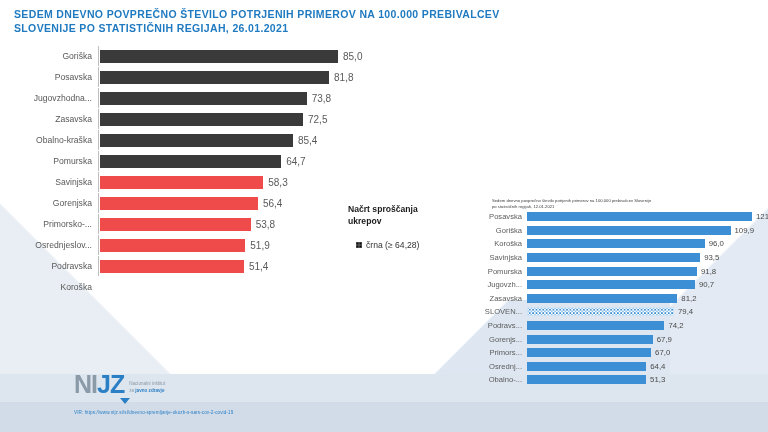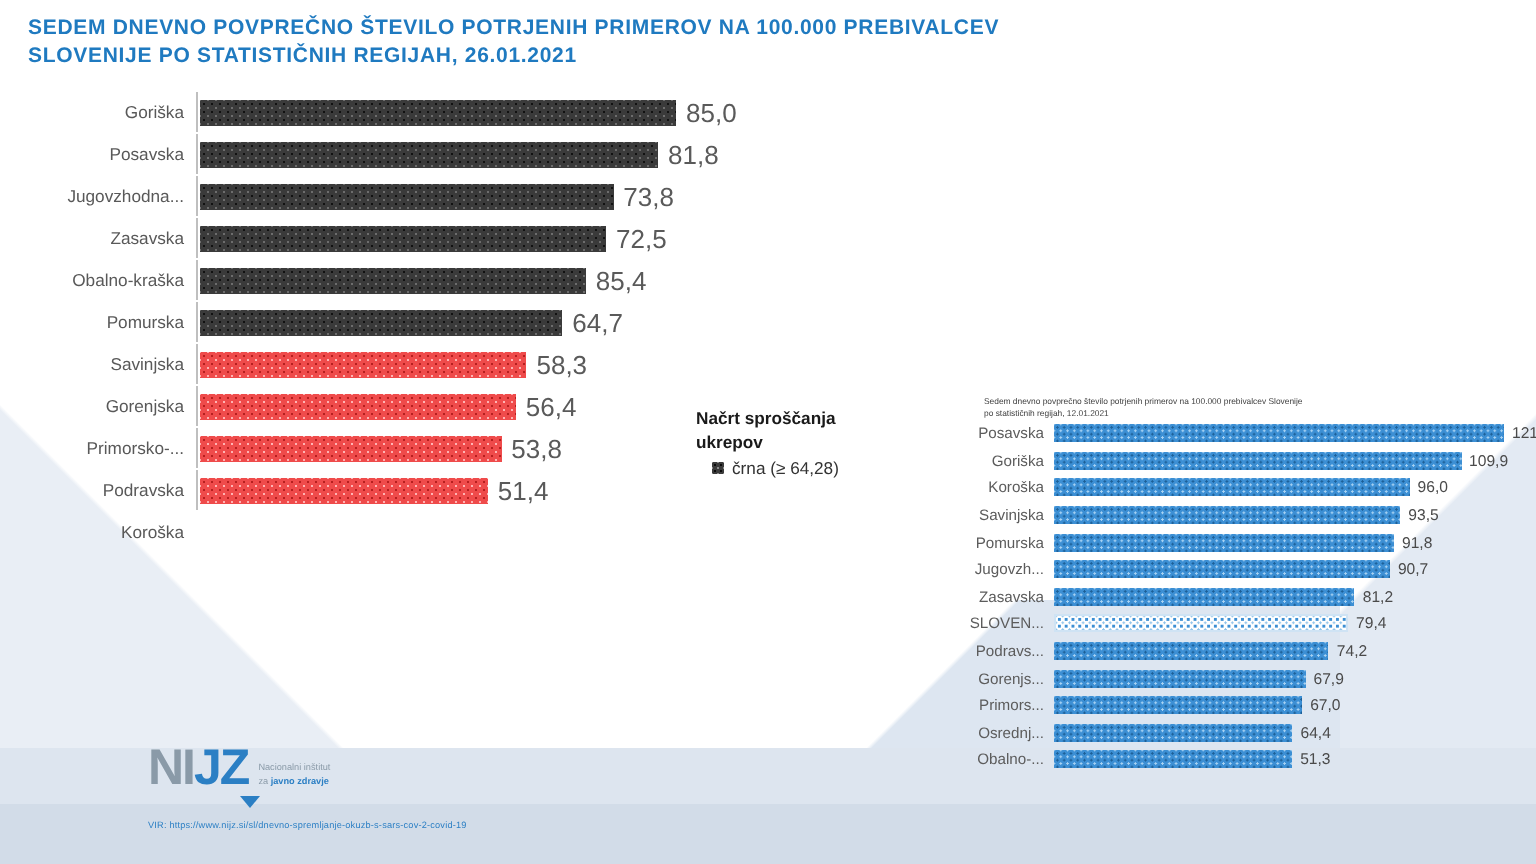--- a/index.html
+++ b/index.html
@@ -102,38 +102,38 @@
   }
   .lbar.orange {
     background-color:#f6b259;
     background-image:
       radial-gradient(#d98f22 0.6px, transparent 0.65px),
       radial-gradient(#ffe0ae 0.6px, transparent 0.65px);
     background-size:4px 4px, 4px 4px;
     background-position:0 0, 2px 2px;
   }
   .lval {
-    font-size:13px;
+    font-size:10px;
     color:#5a5a5a;
     margin-left:5px;
     white-space:nowrap;
   }
 
   
   #legend {
     position:absolute; left:348px; top:204px; width:110px;
     z-index:6;
   }
   .legend-title {
     font-size:8.6px; font-weight:bold; color:#1a1a1a;
     line-height:11.5px;
   }
   .legend-item {
     display:flex; align-items:center;
-    margin-top:2px; padding-left:8px;
+    margin-top:13px; padding-left:8px;
   }
   .legend-swatch {
     width:6px; height:6px; flex:0 0 6px;
     background-color:#3a3a3a;
     background-image:
       radial-gradient(#0a0a0a 0.4px, transparent 0.45px),
       radial-gradient(#8a8a8a 0.4px, transparent 0.45px);
     background-size:3px 3px, 3px 3px;
     background-position:0 0, 1.5px 1.5px;
     margin-right:4px;
@@ -299,20 +299,27 @@
         <div class="lplot">
           <div class="lbar red" style="width: 157.92px;"></div>
           <div class="lval">56,4</div>
         </div>
       </div>
       <div class="lrow">
         <div class="lcat">Primorsko-...</div>
         <div class="lplot">
           <div class="lbar red" style="width: 150.64px;"></div>
           <div class="lval">53,8</div>
+        </div>
+      </div>
+      <div class="lrow">
+        <div class="lcat">Osrednjeslov...</div>
+        <div class="lplot">
+          <div class="lbar red" style="width: 145.32px;"></div>
+          <div class="lval">51,9</div>
         </div>
       </div>
       <div class="lrow">
         <div class="lcat">Podravska</div>
         <div class="lplot">
           <div class="lbar red" style="width: 143.92px;"></div>
           <div class="lval">51,4</div>
         </div>
       </div>
       <div class="lrow">

